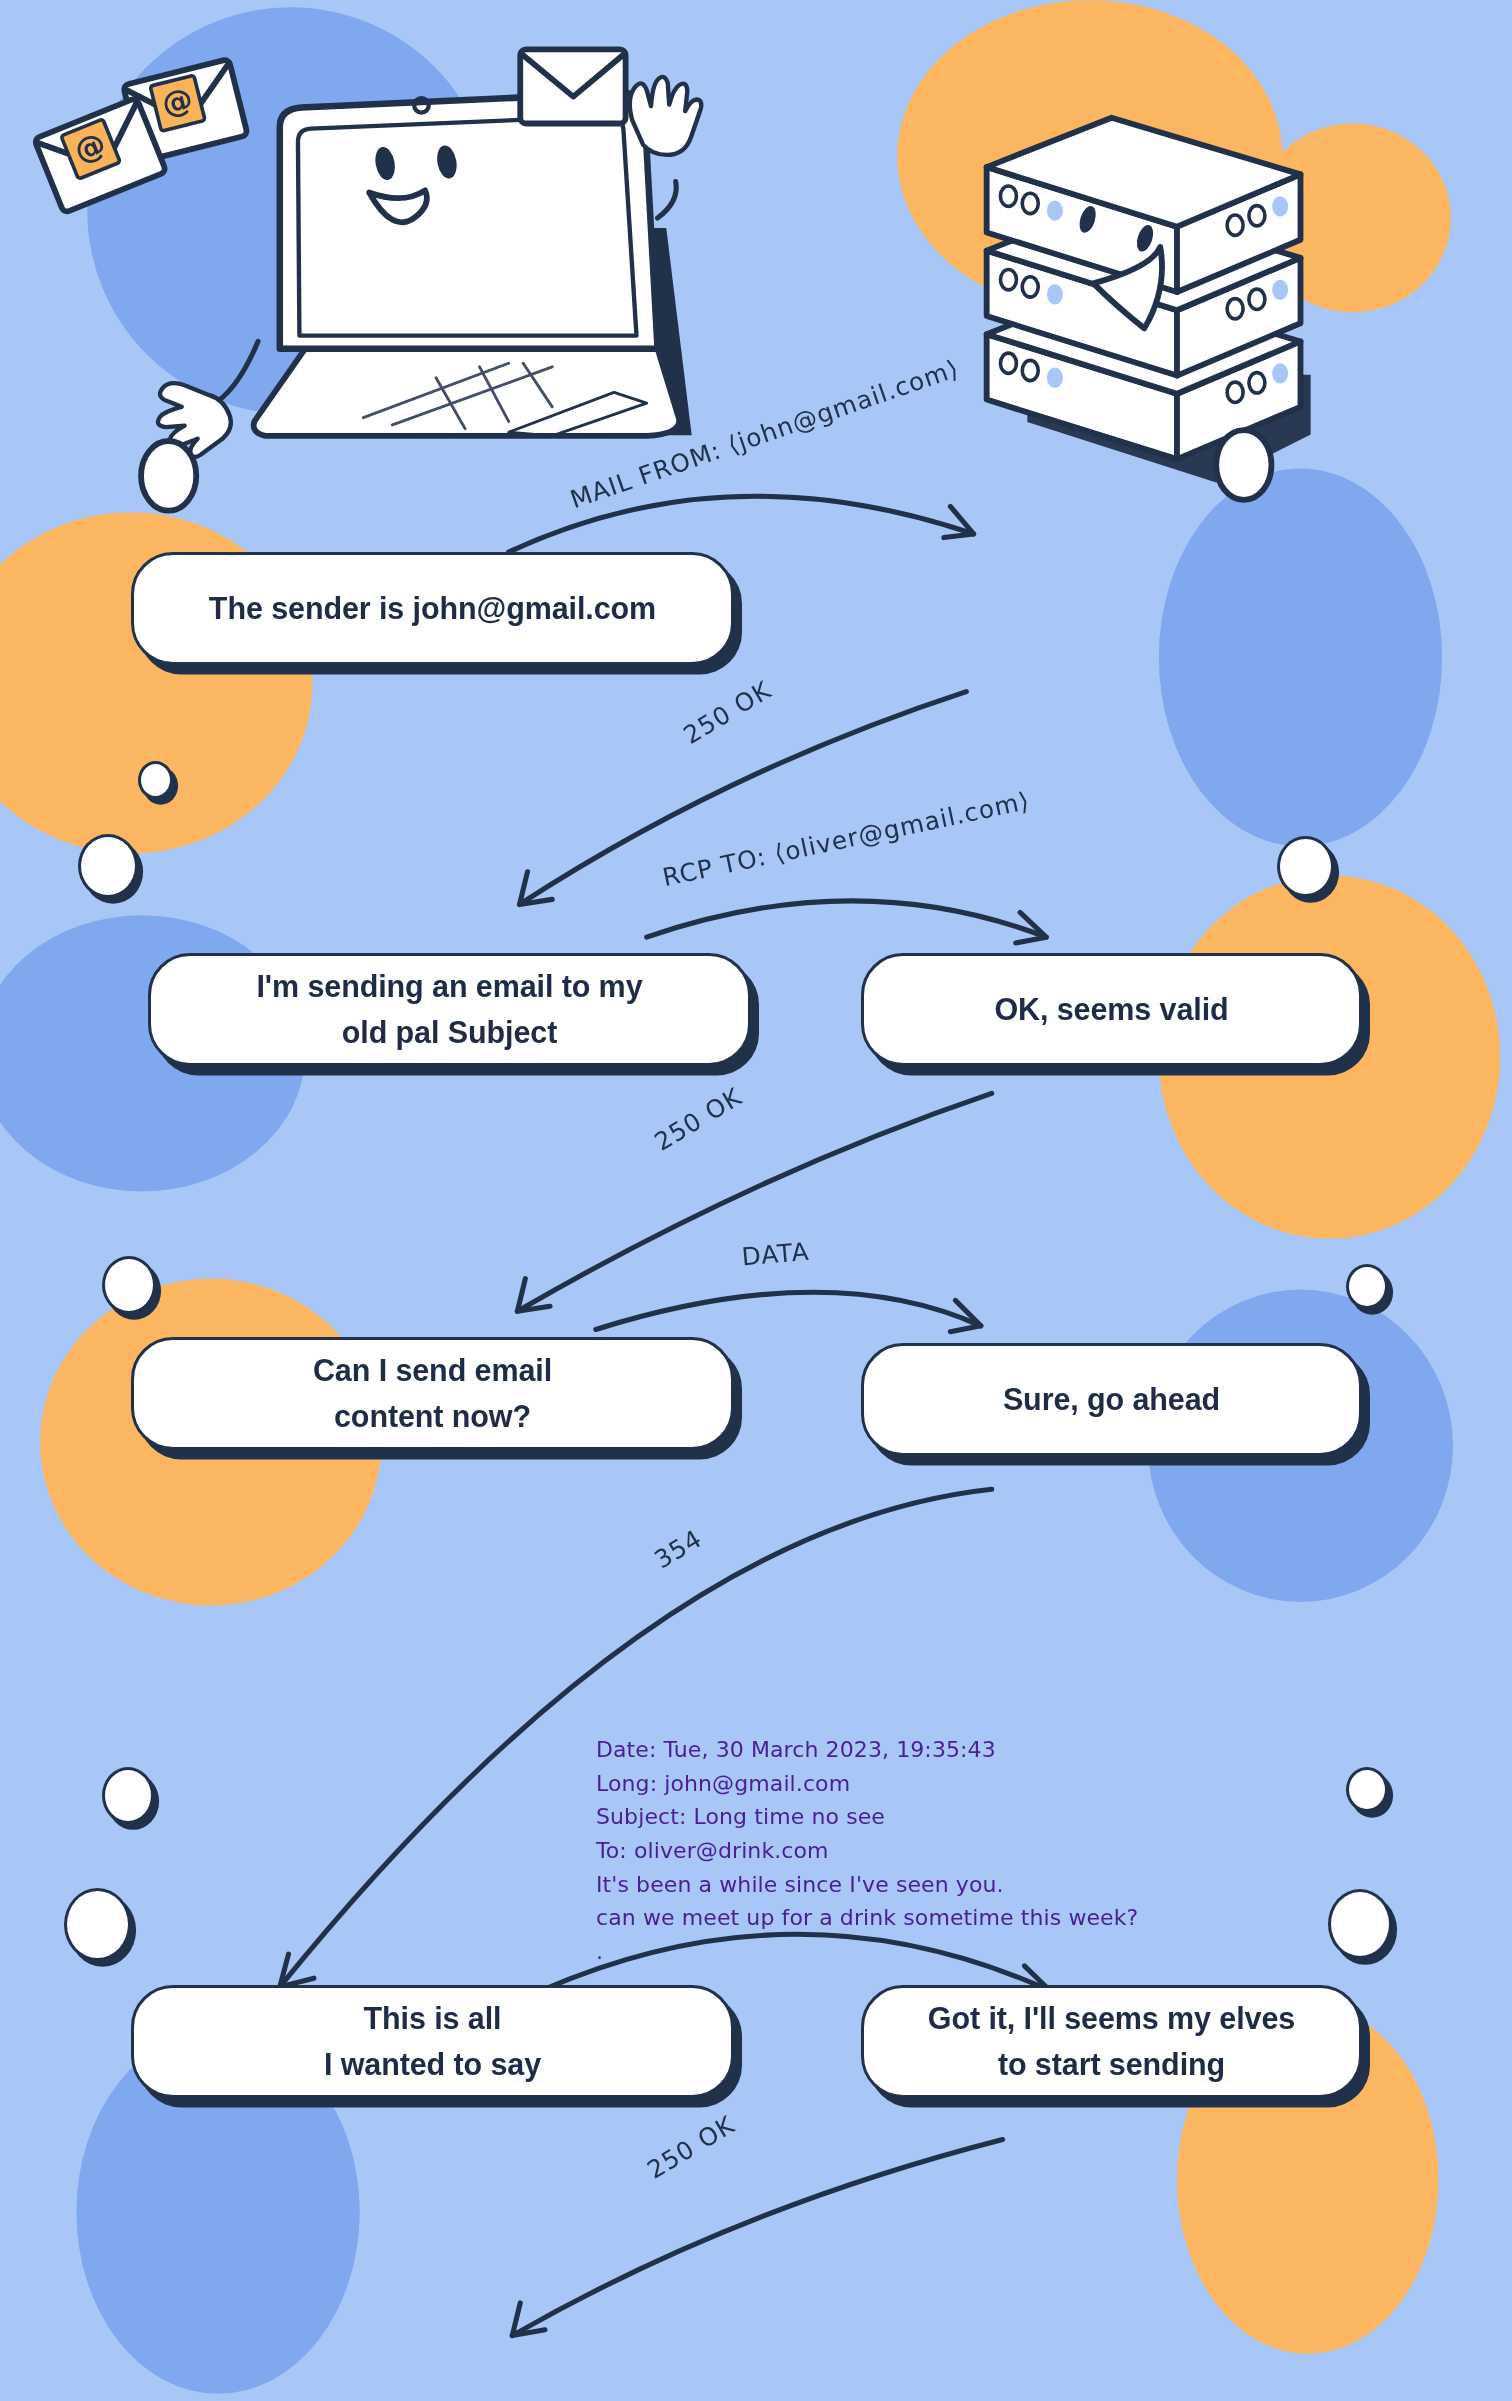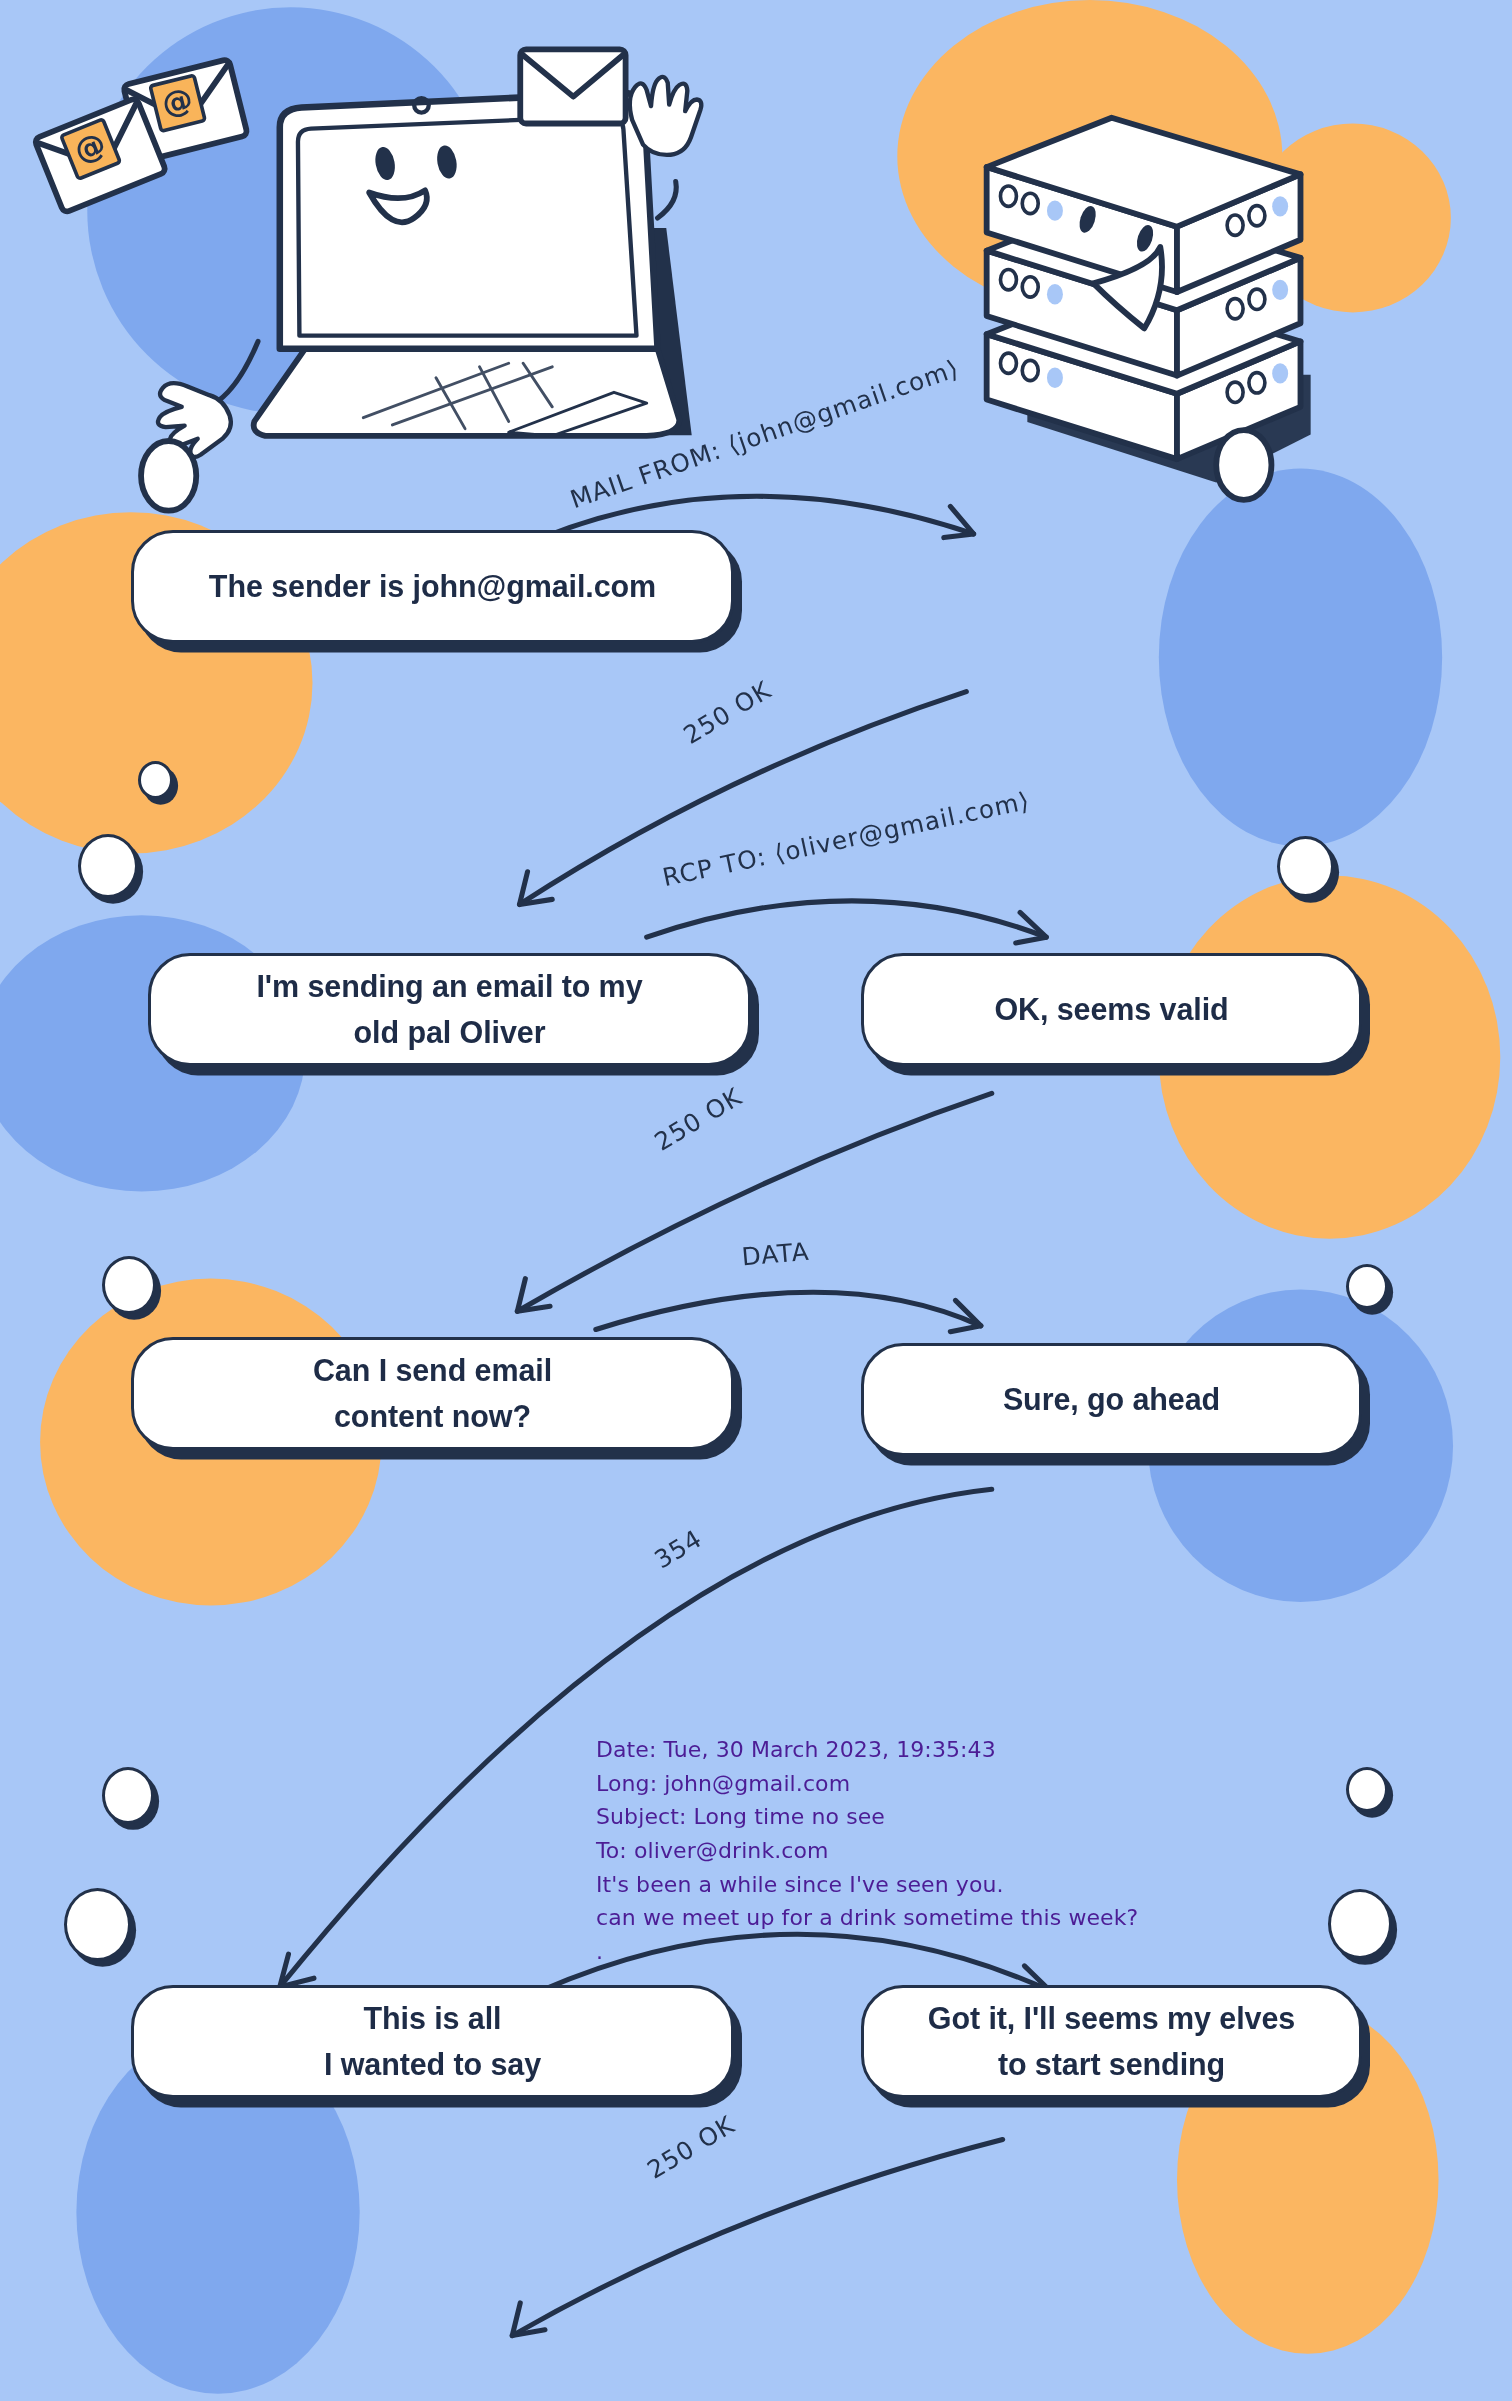--- a/index.html
+++ b/index.html
@@ -254,31 +254,31 @@
     <span class="eline">Long: john@gmail.com</span>
     <span class="eline">Subject: Long time no see</span>
     <span class="eline">To: oliver@drink.com</span>
     <span class="eline">It's been a while since I've seen you.</span>
     <span class="eline">can we meet up for a drink sometime this week?</span>
     <span class="eline">.</span>
   </div>
 
   <div class="layer" id="bubbles">
 
-    <div class="bubble" style="left:131px;top:530px;width:603px;height:113px;">
+    <div class="bubble" style="left:131px;top:552px;width:603px;height:113px;">
       <span class="lines">
         <span class="ln">The sender is john@gmail.com</span>
       </span>
     </div>
 
 
     <div class="bubble" style="left:148px;top:953px;width:603px;height:113px;">
       <span class="lines">
         <span class="ln">I'm sending an email to my</span>
-        <span class="ln">old pal Oliver</span>
+        <span class="ln">old pal Subject</span>
       </span>
     </div>
 
     <div class="bubble" style="left:861px;top:953px;width:501px;height:113px;">
       <span class="lines">
         <span class="ln">OK, seems valid</span>
       </span>
     </div>
 
     <div class="bubble" style="left:131px;top:1337px;width:603px;height:113px;">

